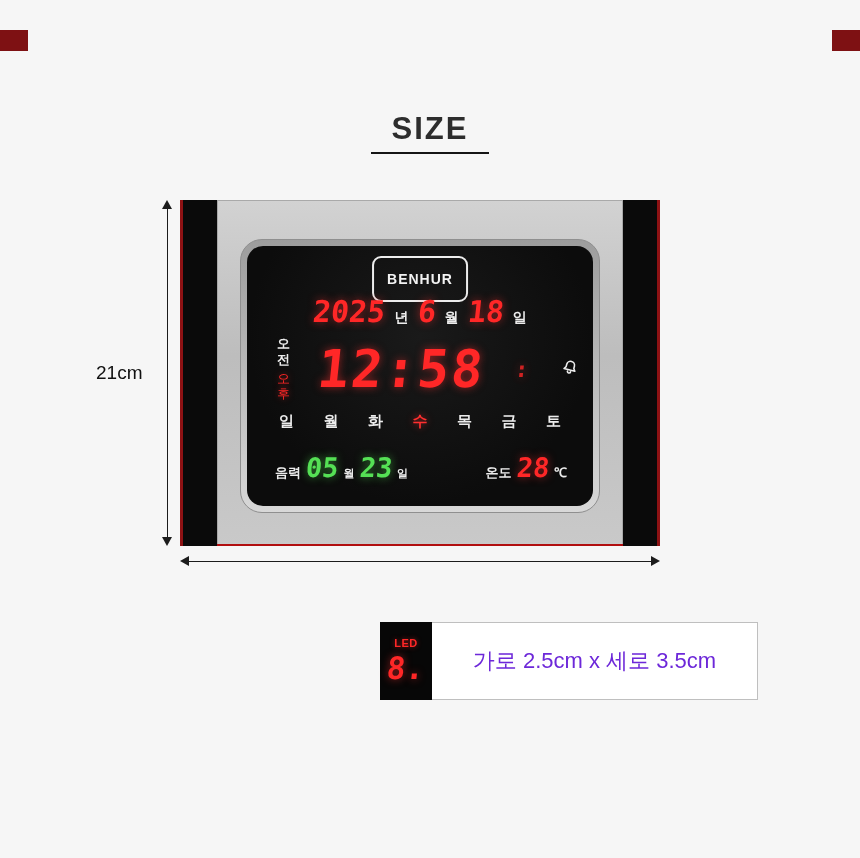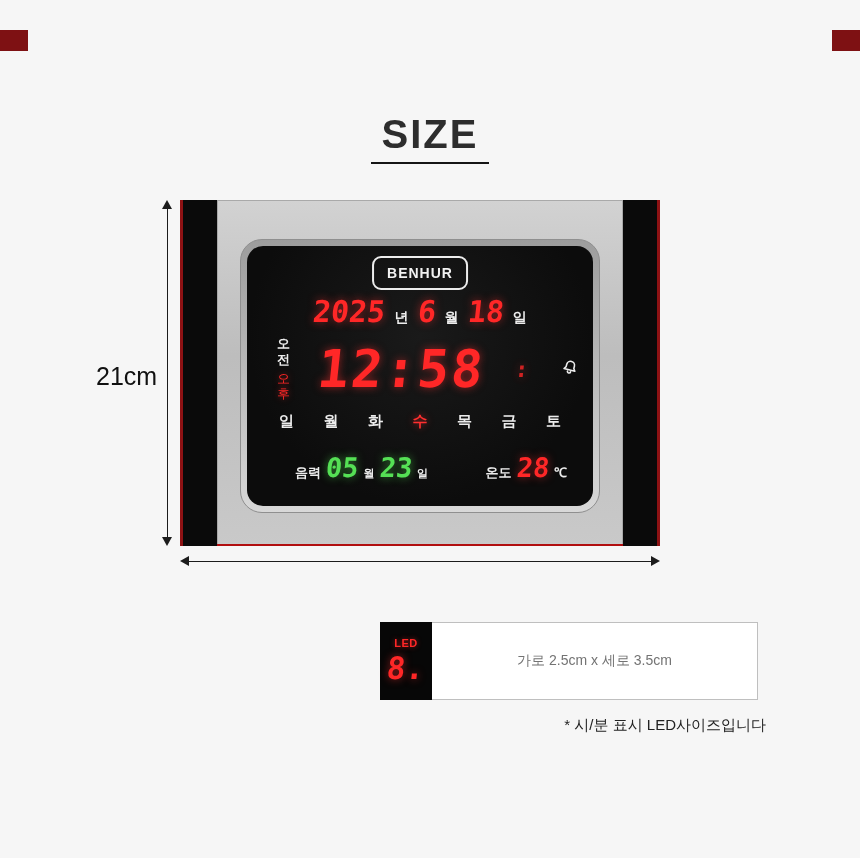--- a/index.html
+++ b/index.html
@@ -16,21 +16,21 @@
     overflow: hidden;
   }
   
   .corner { position: absolute; top: 30px; width: 28px; height: 21px; background: #7e1113; }
   .corner.left { left: 0; }
   .corner.right { right: 0; }
 
   
   .title-wrap { position: absolute; top: 112px; left: 0; width: 100%; text-align: center; }
   .title {
-    font-size: 40px; font-weight: 700; color: #2d2d2d; letter-spacing: 2px;
+    font-size: 31px; font-weight: 700; color: #2d2d2d; letter-spacing: 2px;
     display: inline-block; line-height: 1.1;
   }
   .title-underline { width: 118px; height: 2px; background: #151515; margin: 6px auto 0 auto; }
 
   
   .clock { position: absolute; left: 180px; top: 200px; width: 480px; height: 346px; }
   .side-panel { position: absolute; top: 0; bottom: 0; width: 37px; background: #0a0a0a; }
   .side-panel.left  { left: 0;  border-left: 3px solid #8e1214; }
   .side-panel.right { right: 0; border-right: 3px solid #8e1214; }
   .clock-body {
@@ -49,21 +49,21 @@
   }
   .screen {
     position: relative; width: 100%; height: 100%;
     background: radial-gradient(ellipse at 50% 35%, #1a1a1a 0%, #0c0c0c 70%);
     border-radius: 16px;
   }
 
   .brand {
     position: absolute; top: 10px; left: 50%; transform: translateX(-50%);
     border: 2px solid #ececec; border-radius: 9px;
-    padding: 7px 13px;
+    padding: 13px 13px;
     color: #f2f2f2; font-size: 14px; font-weight: 700; letter-spacing: 1px;
   }
 
   
   .seg {
     font-family: "DejaVu Sans Mono", monospace;
     font-weight: 700;
     display: inline-block;
     transform: skewX(-6deg);
   }
@@ -95,33 +95,33 @@
     display: flex; justify-content: space-between; padding: 0 32px;
   }
   .weekday-row .wd { color: #ececec; font-size: 15px; font-weight: 700; }
   .weekday-row .wd.active { color: #ff2f2f; text-shadow: 0 0 7px rgba(255,45,45,.6); }
 
   .bottom-row {
     position: absolute; top: 206px; left: 0; width: 100%;
     display: flex; justify-content: space-between; align-items: baseline;
     padding: 0 26px 0 28px;
   }
-  .group { display: flex; align-items: baseline; gap: 5px; margin-left: 20px; }
+  .group { display: flex; align-items: baseline; gap: 5px; }
   .bottom-row .kr { font-size: 13px; }
   .bottom-row .kr.small { font-size: 11px; }
   .bottom-row .seg { font-size: 27px; }
 
   
   .dim-v { position: absolute; left: 158px; top: 200px; width: 20px; height: 346px; }
   .dim-v .line { position: absolute; left: 9px; top: 3px; bottom: 3px; width: 1px; background: #1c1c1c; }
   .dim-v .arr-up { position: absolute; left: 4px; top: 0; width: 0; height: 0;
     border-left: 5.5px solid transparent; border-right: 5.5px solid transparent; border-bottom: 9px solid #1c1c1c; }
   .dim-v .arr-down { position: absolute; left: 4px; bottom: 0; width: 0; height: 0;
     border-left: 5.5px solid transparent; border-right: 5.5px solid transparent; border-top: 9px solid #1c1c1c; }
-  .dim-v-label { position: absolute; left: 96px; top: 362px; font-size: 25px; color: #111; }
+  .dim-v-label { position: absolute; left: 96px; top: 362px; font-size: 19px; color: #111; }
 
   .dim-h { position: absolute; left: 180px; top: 552px; width: 480px; height: 20px; }
   .dim-h .line { position: absolute; top: 9px; left: 3px; right: 3px; height: 1px; background: #1c1c1c; }
   .dim-h .arr-left { position: absolute; left: 0; top: 4px; width: 0; height: 0;
     border-top: 5.5px solid transparent; border-bottom: 5.5px solid transparent; border-right: 9px solid #1c1c1c; }
   .dim-h .arr-right { position: absolute; right: 0; top: 4px; width: 0; height: 0;
     border-top: 5.5px solid transparent; border-bottom: 5.5px solid transparent; border-left: 9px solid #1c1c1c; }
   .dim-h-label { position: absolute; left: 180px; top: 570px; width: 480px; text-align: center;
     font-size: 19px; color: #111; }
 
@@ -130,21 +130,21 @@
   .led-box {
     width: 52px; height: 100%; background: #070707;
     display: flex; flex-direction: column; align-items: center; justify-content: center; gap: 1px;
   }
   .led-box .led-word { color: #ff2727; font-size: 11px; font-weight: 700; letter-spacing: .5px;
     text-shadow: 0 0 5px rgba(255,45,45,.6); text-align: right; }
   .led-box .seg { font-size: 31px; }
   .spec-box {
     width: 326px; height: 100%; background: #ffffff; border: 1px solid #bfbfbf; border-left: none;
     display: flex; align-items: center; justify-content: center;
-    font-size: 14px; color: #737373;
+    font-size: 22px; color: #6d28d9;
   }
   .footnote { position: absolute; right: 94px; top: 716px; font-size: 15px; color: #222; }
 </style>
 </head>
 <body>
 
 <div class="page">
 
   <div class="corner left"></div>
   <div class="corner right"></div>
@@ -238,15 +238,14 @@
   </div>
 
   <div class="led-spec">
     <div class="led-box">
       <span class="led-word">LED</span>
       <span class="seg red">8.</span>
     </div>
     <div class="spec-box">가로 2.5cm x 세로 3.5cm</div>
   </div>
 
-  <div class="footnote">* 시/분 표시 LED사이즈입니다</div>
 
 </div>
 
 </body></html>

